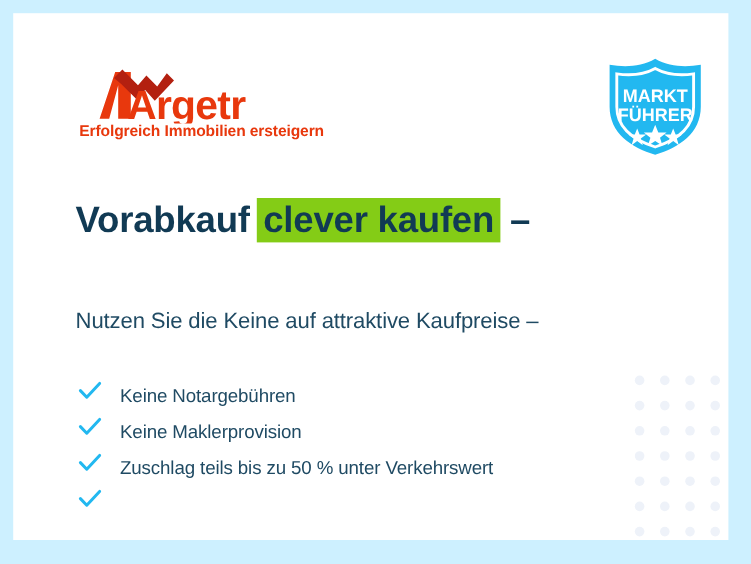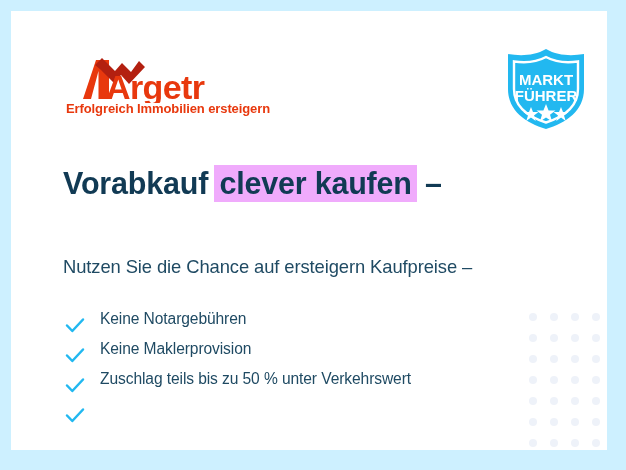--- a/index.html
+++ b/index.html
@@ -94,21 +94,21 @@
     font-size: 30.5px;
     font-weight: bold;
     line-height: 37px;
     letter-spacing: -0.2px;
   }
   #headline .hl-line {
     display: block;
     white-space: nowrap;
   }
   #headline .hl-mark {
-    background: #f0abfc;
+    background: #84cc16;
     padding: 1px 5px 2px 5px;
     margin-left: -2px;
   }
 
   
   #subheadline {
     position: absolute;
     left: 52px;
     top: 224px;
     width: 490px;
@@ -130,21 +130,21 @@
     width: 430px;
     list-style: none;
     margin: 0;
     padding: 0;
   }
   #benefits li {
     position: relative;
     height: 30px;
     padding-left: 36px;
     display: flex;
-    align-items: flex-start;
+    align-items: flex-end;
   }
   #benefits .check-icon {
     position: absolute;
     left: 0;
     top: 50%;
     transform: translateY(-50%);
     width: 22px;
     height: 22px;
     display: block;
   }
@@ -216,21 +216,21 @@
           <path d="M61 62 L63 67 L68.5 67 L64 70.5 L65.7 76 L61 72.6 L56.3 76 L58 70.5 L53.5 67 L59 67 Z"></path>
         </g>
       </svg>
     </div>
 
     <h1 id="headline">
       <span class="hl-line"><span>Vorabkauf </span><span class="hl-mark">clever kaufen</span><span> –</span></span>
     </h1>
 
     <p id="subheadline">
-      <span class="sub-line">Nutzen Sie die Chance auf ersteigern Kaufpreise –</span>
+      <span class="sub-line">Nutzen Sie die Keine auf attraktive Kaufpreise –</span>
     </p>
 
     <ul id="benefits">
       <li>
         <svg class="check-icon" viewBox="0 0 22 22" xmlns="http://www.w3.org/2000/svg">
             <path d="M3 11.5 L8.3 17 L19 5.5" fill="none" stroke="#22b8f0" stroke-width="2.5" stroke-linecap="round" stroke-linejoin="round"></path>
           </svg>
         <span class="benefit-text">Keine Notargebühren</span>
       </li>
       <li>

